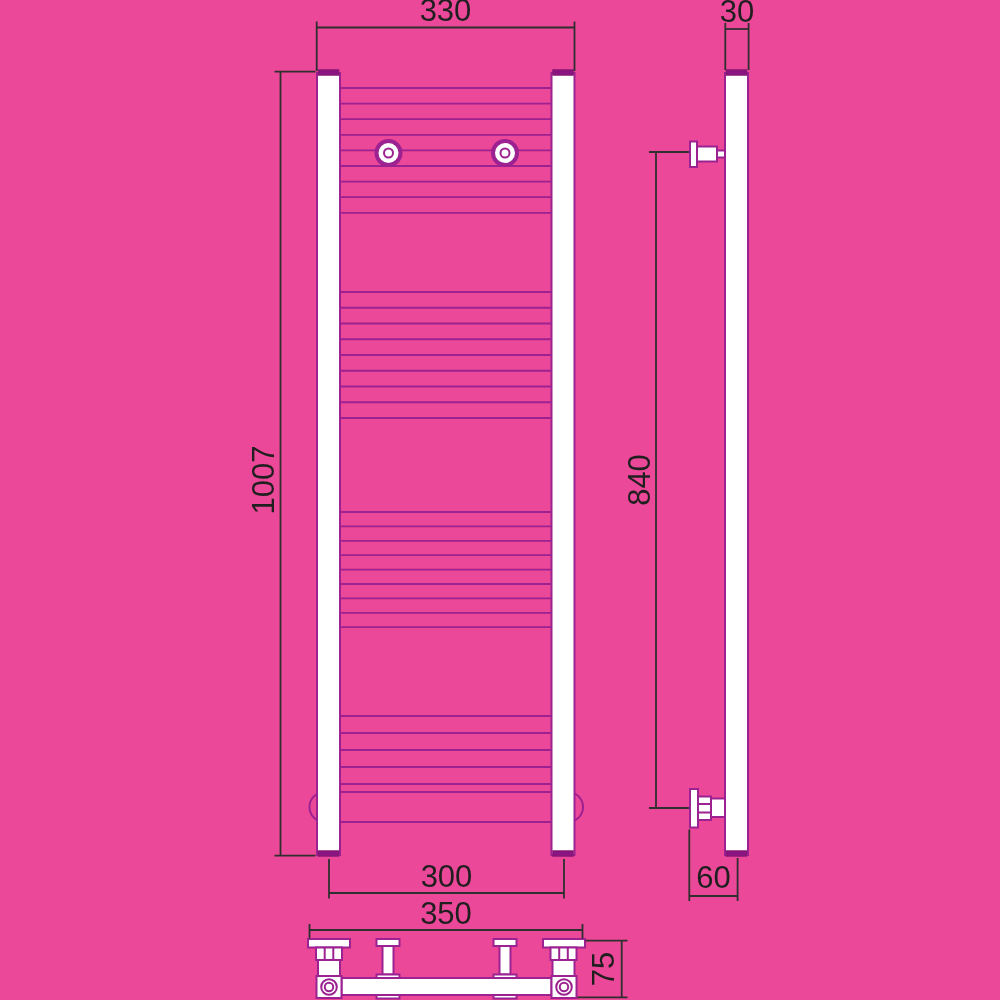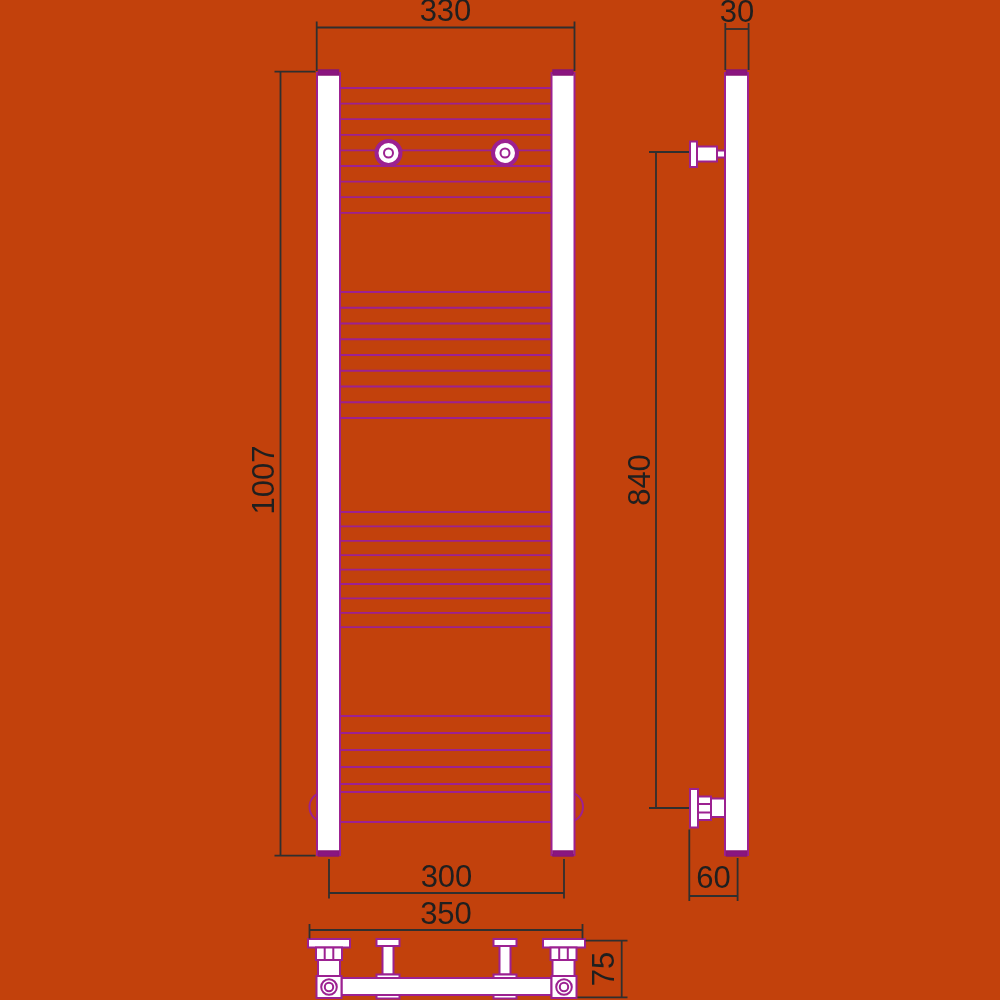--- a/index.html
+++ b/index.html
@@ -1,16 +1,16 @@
 <!DOCTYPE html>
 <html><head>
 <meta charset="utf-8">
 <style>
   html,body{margin:0;padding:0;background:#ffffff;}
-  .stage{position:relative;width:1000px;height:1000px;background:#c2410c;overflow:hidden;
+  .stage{position:relative;width:1000px;height:1000px;background:#ec4899;overflow:hidden;
          font-family:"Liberation Sans",sans-serif;}
   svg{position:absolute;left:0;top:0;}
   
   .m  {stroke:#9c2191;stroke-width:2;fill:none;}
   .mt {stroke:#9c2191;stroke-width:1.8;fill:none;}          
   .mw {stroke:#9c2191;stroke-width:2;fill:#ffffff;}          
   .mf {stroke:#871677;stroke-width:1.5;fill:#8a1580;}        
   .mthick{stroke:#9c2191;stroke-width:4;fill:#ffffff;}       
   
   .d  {stroke:#2f2f2f;stroke-width:1.8;fill:none;stroke-linecap:butt;}

